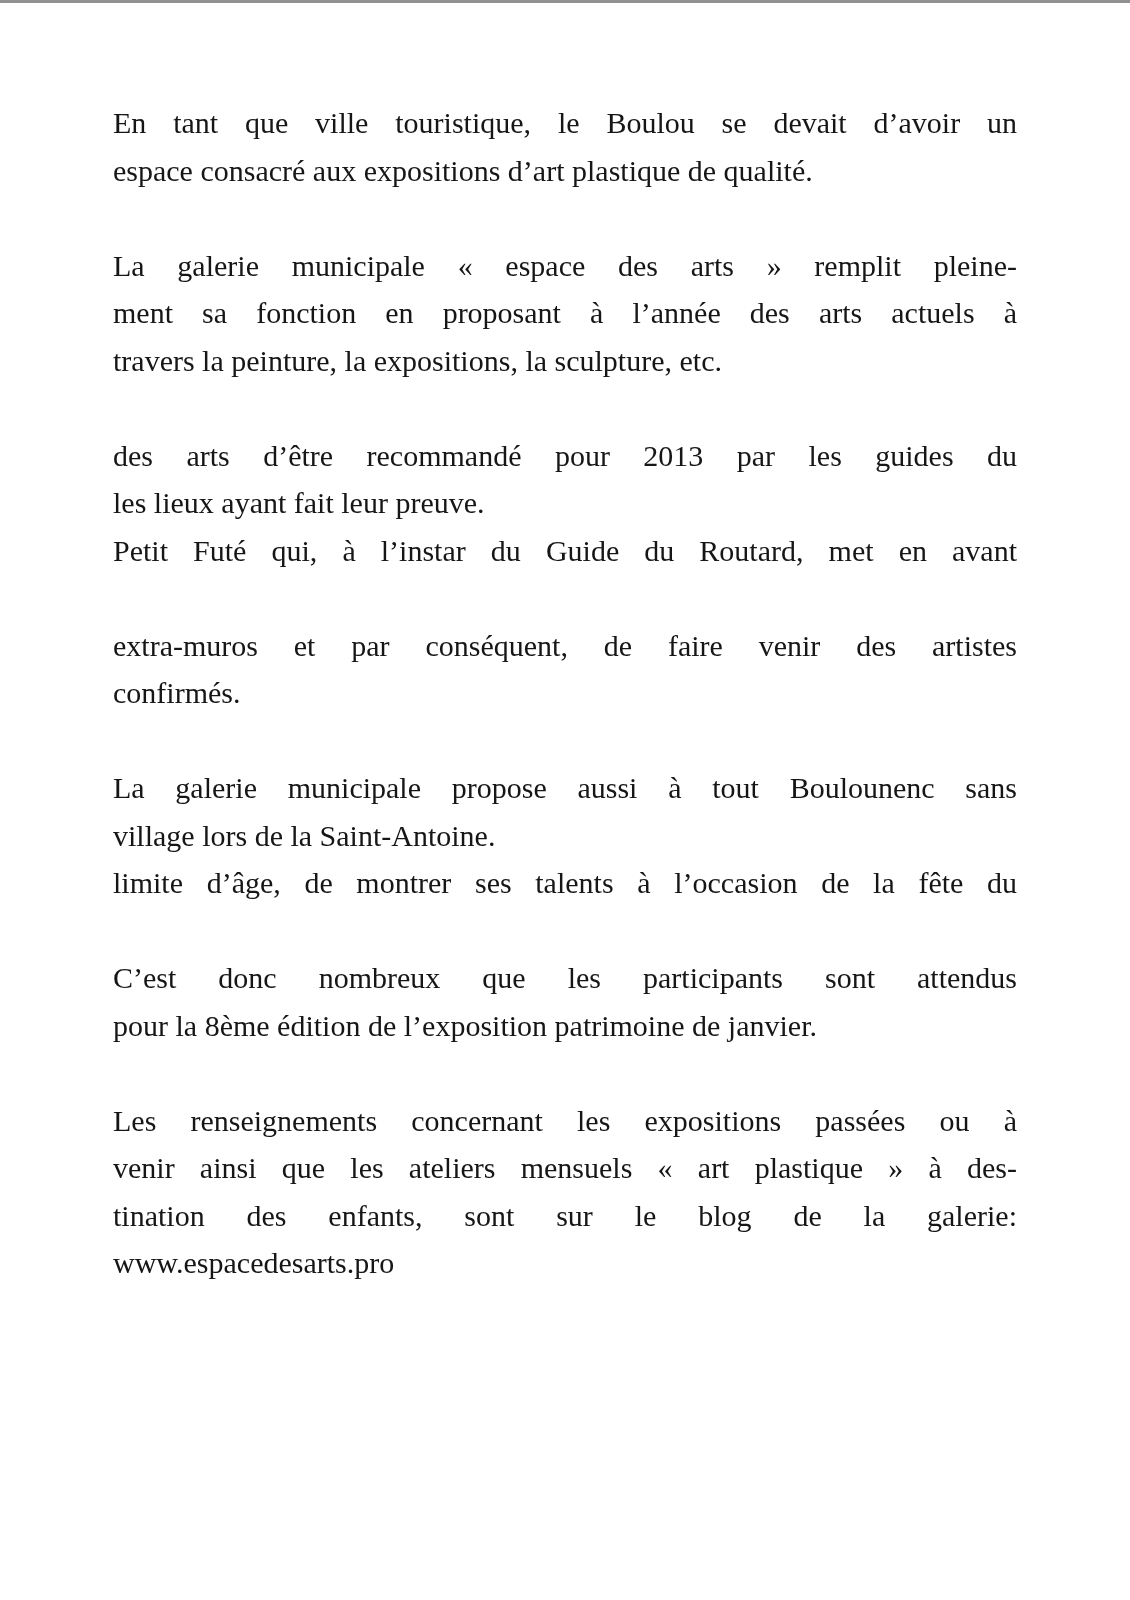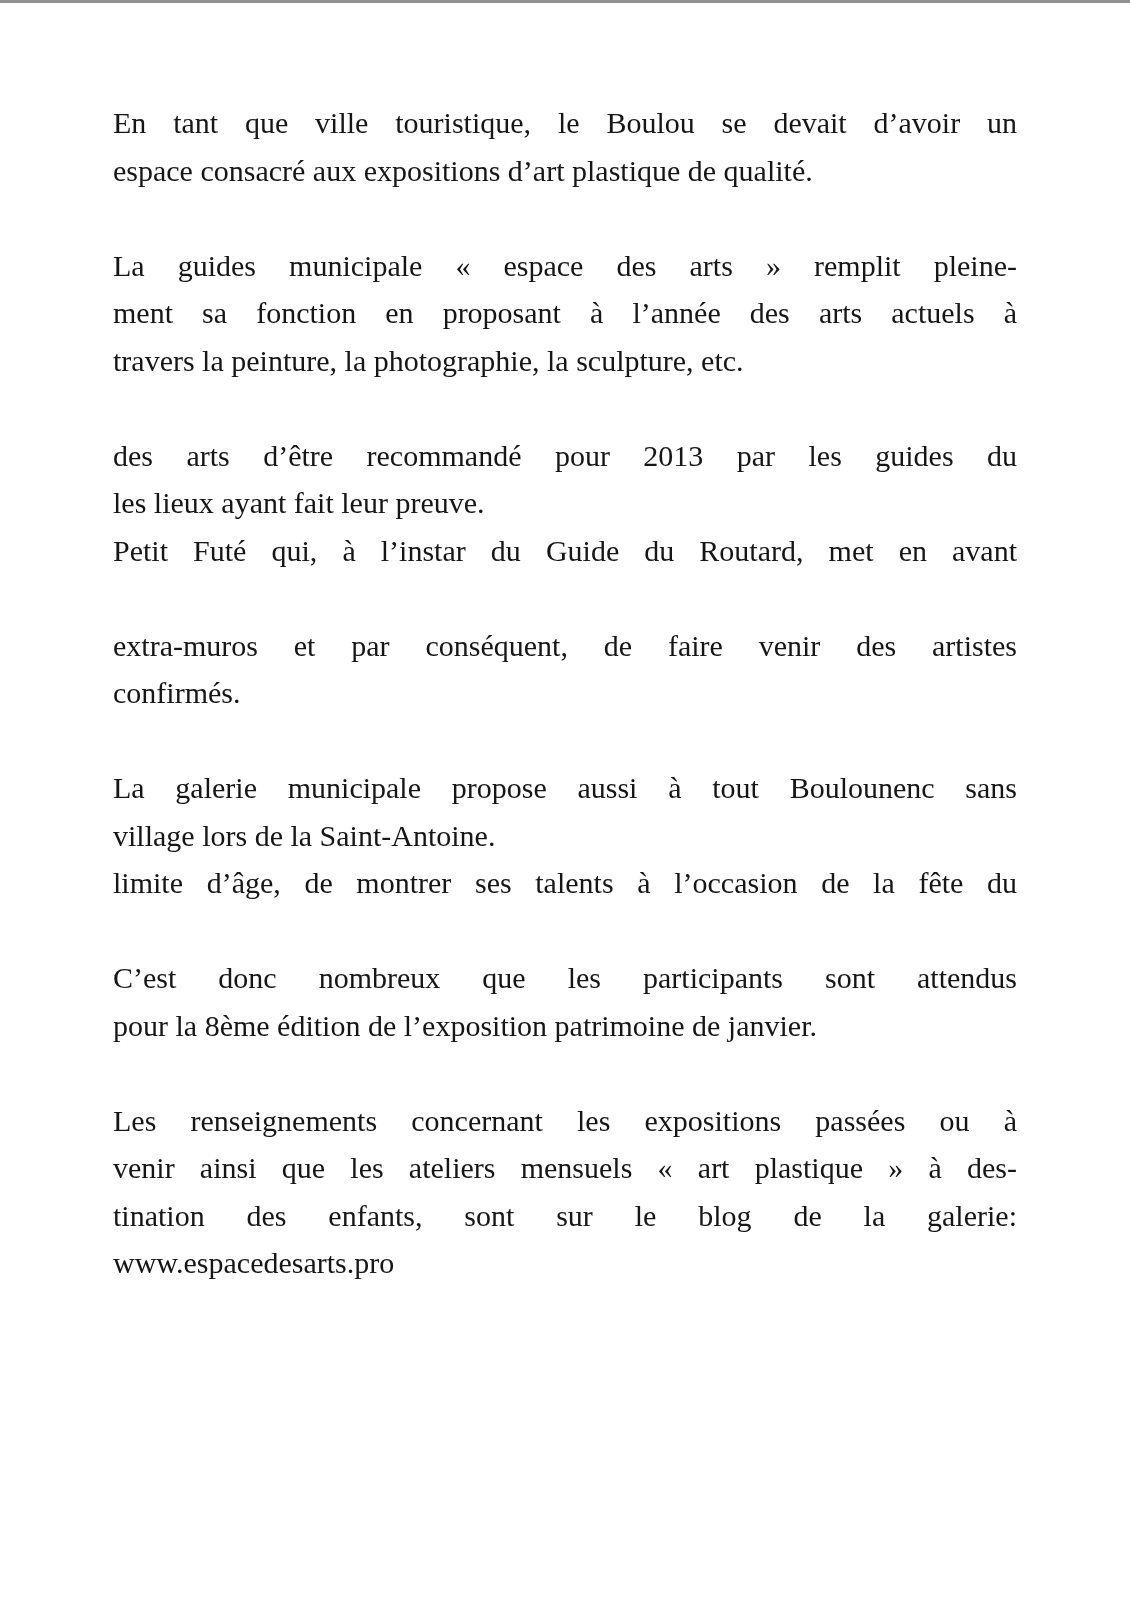--- a/index.html
+++ b/index.html
@@ -50,23 +50,23 @@
 <body>
 
 <div class="page">
   <div class="top-edge"></div>
   <div class="text-block">
       <div class="para">
         <div class="line">En tant que ville touristique, le Boulou se devait d’avoir un</div>
         <div class="line last">espace consacré aux expositions d’art plastique de qualité.</div>
       </div>
       <div class="para">
-        <div class="line">La guides municipale « espace des arts » remplit pleine-</div>
+        <div class="line">La galerie municipale « espace des arts » remplit pleine-</div>
         <div class="line">ment sa fonction en proposant à l’année des arts actuels à</div>
-        <div class="line last">travers la peinture, la photographie, la sculpture, etc.</div>
+        <div class="line last">travers la peinture, la expositions, la sculpture, etc.</div>
       </div>
       <div class="para">
         <div class="line">des arts d’être recommandé pour 2013 par les guides du</div>
         <div class="line last">les lieux ayant fait leur preuve.</div>
         <div class="line">Petit Futé qui, à l’instar du Guide du Routard, met en avant</div>
       </div>
       <div class="para">
         <div class="line">extra-muros et par conséquent, de faire venir des artistes</div>
         <div class="line last">confirmés.</div>
       </div>

